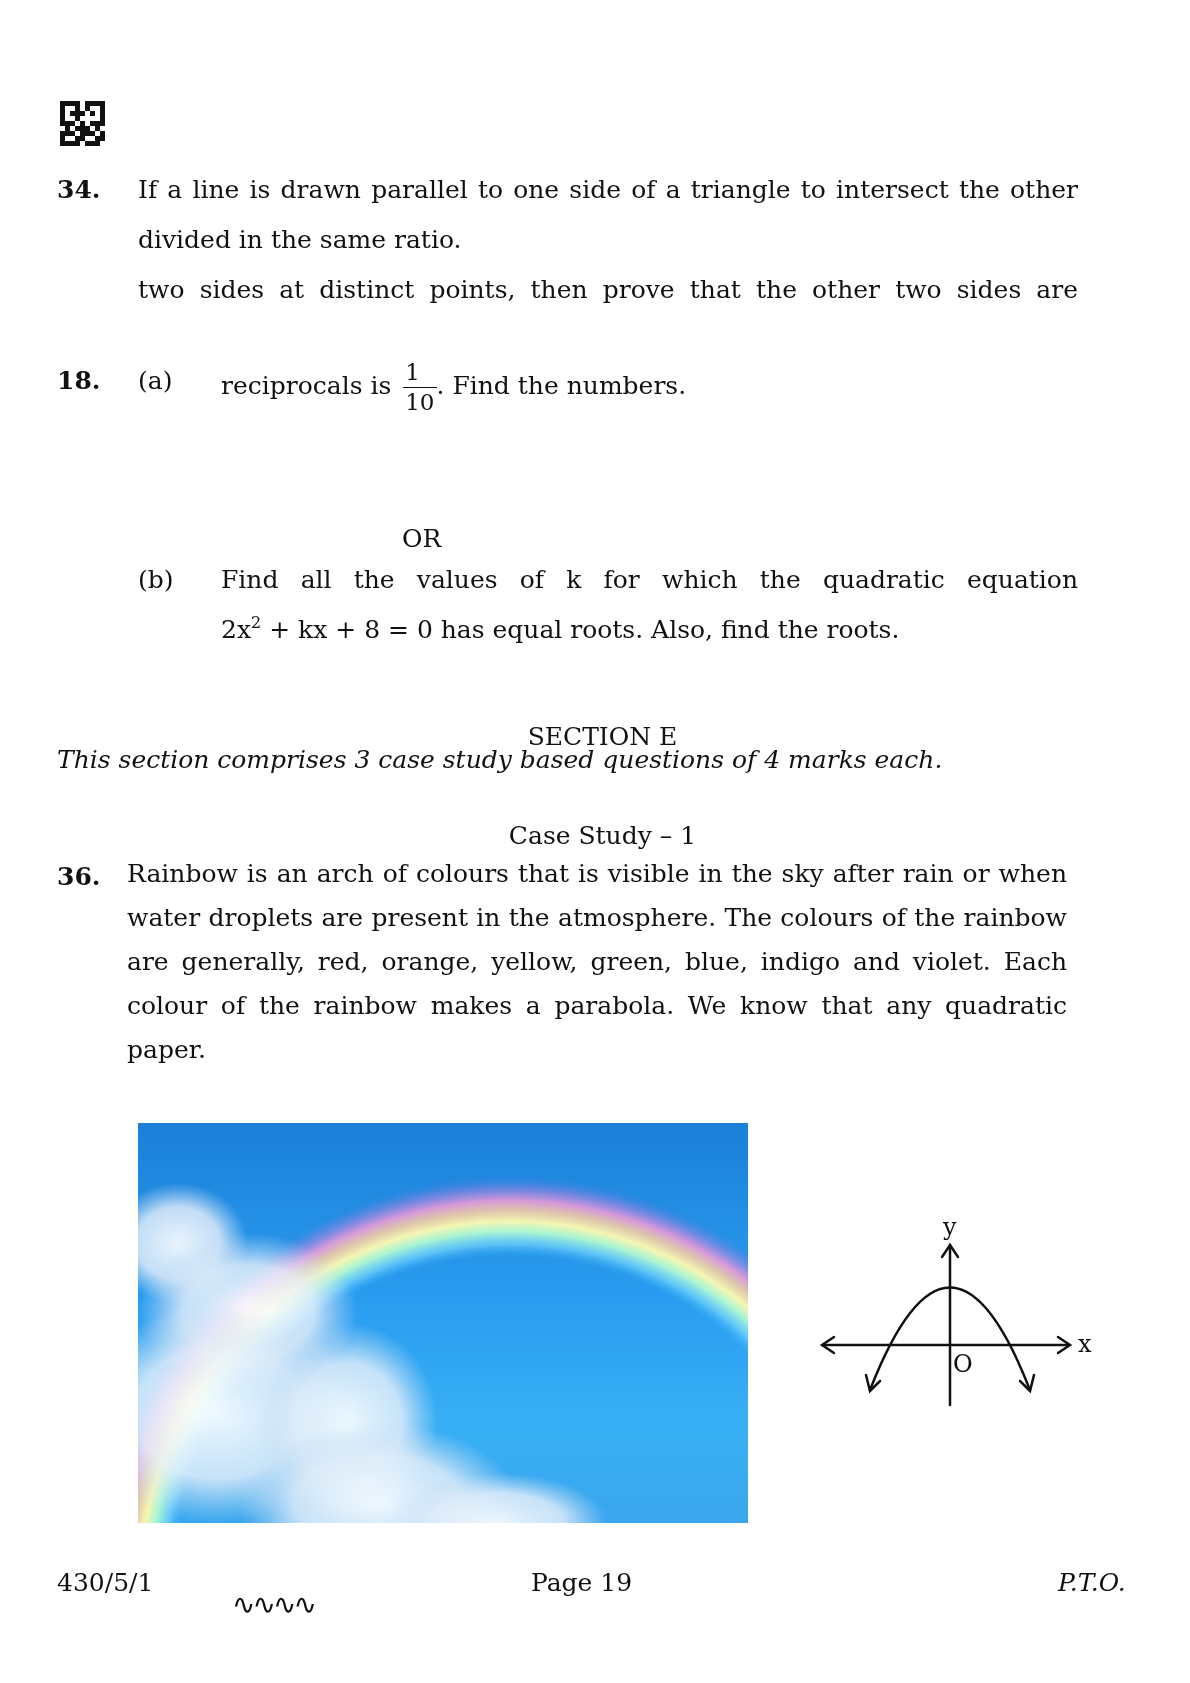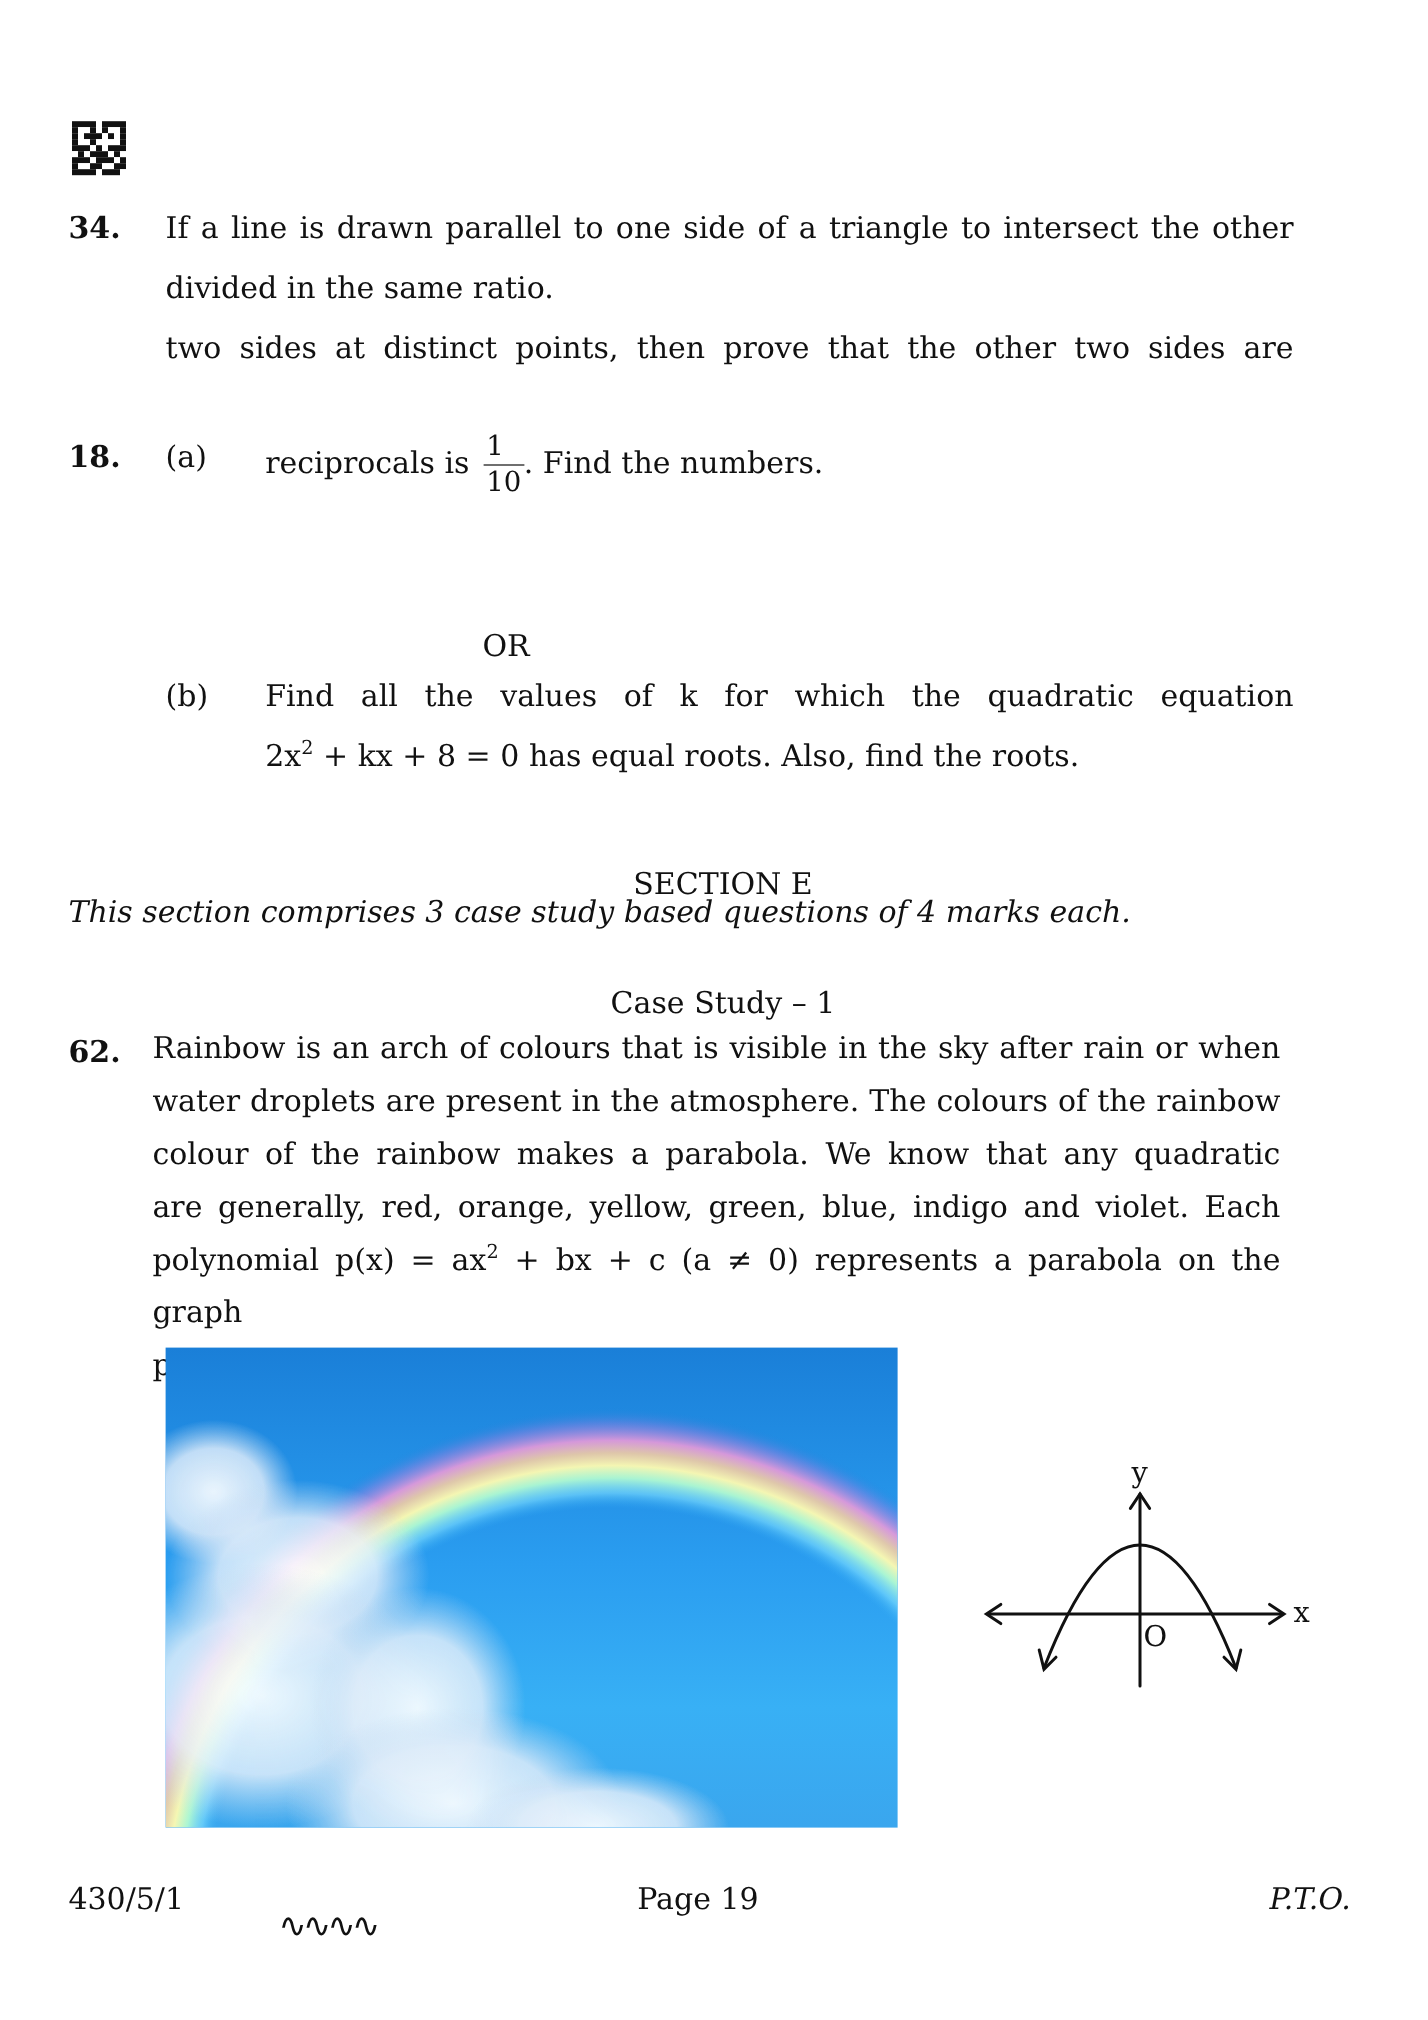--- a/index.html
+++ b/index.html
@@ -134,27 +134,26 @@
 <div class="abs" style="left:138px; top:565px; font-size:25px;">(b)</div>
 <div class="abs" style="left:221px; top:555px; width:857px;">
   <div class="txt">Find all the values of k for which the quadratic equation</div>
   <div class="txt last"><span>2x</span><sup>2</sup><span> + kx + 8 = 0 has equal roots. Also, find the roots.</span></div>
 </div>
 
 <div class="abs bold center" style="left:0; width:1205px; top:698px; font-size:25px;">SECTION E</div>
 <div class="abs ital" style="left:57px; top:745px; font-size:25px;">This section comprises 3 case study based questions of 4 marks each.</div>
 <div class="abs bold center" style="left:0; width:1205px; top:797px; font-size:25px;">Case Study – 1</div>
 
-<div class="abs qnum" style="left:57px; top:862px;">62.</div>
+<div class="abs qnum" style="left:57px; top:862px;">36.</div>
 <div class="abs" style="left:127px; top:852px; width:940px;">
   <div class="txt" style="line-height:44px;">Rainbow is an arch of colours that is visible in the sky after rain or when</div>
   <div class="txt" style="line-height:44px;">water droplets are present in the atmosphere. The colours of the rainbow</div>
+  <div class="txt" style="line-height:44px;">are generally, red, orange, yellow, green, blue, indigo and violet. Each</div>
   <div class="txt" style="line-height:44px;">colour of the rainbow makes a parabola. We know that any quadratic</div>
-  <div class="txt" style="line-height:44px;">are generally, red, orange, yellow, green, blue, indigo and violet. Each</div>
-  <div class="txt" style="line-height:44px;"><span>polynomial p(x) = ax</span><sup>2</sup><span> + bx + c (a ≠ 0) represents a parabola on the graph</span></div>
   <div class="txt last" style="line-height:44px;">paper.</div>
 </div>
 
 <div class="abs rainbow-img" style="left:138px; top:1123px; width:610px; height:400px;" title="Rainbow arch over clouds in blue sky">
   <svg width="610" height="400" viewBox="0 0 610 400">
     <defs>
       <radialGradient id="rb" cx="372" cy="470" r="420" gradientUnits="userSpaceOnUse">
         <stop offset="0.80" stop-color="#38b0f5" stop-opacity="0"></stop>
         <stop offset="0.83" stop-color="#7fe0ff" stop-opacity="0.6"></stop>
         <stop offset="0.86" stop-color="#b8ffd0" stop-opacity="0.9"></stop>

